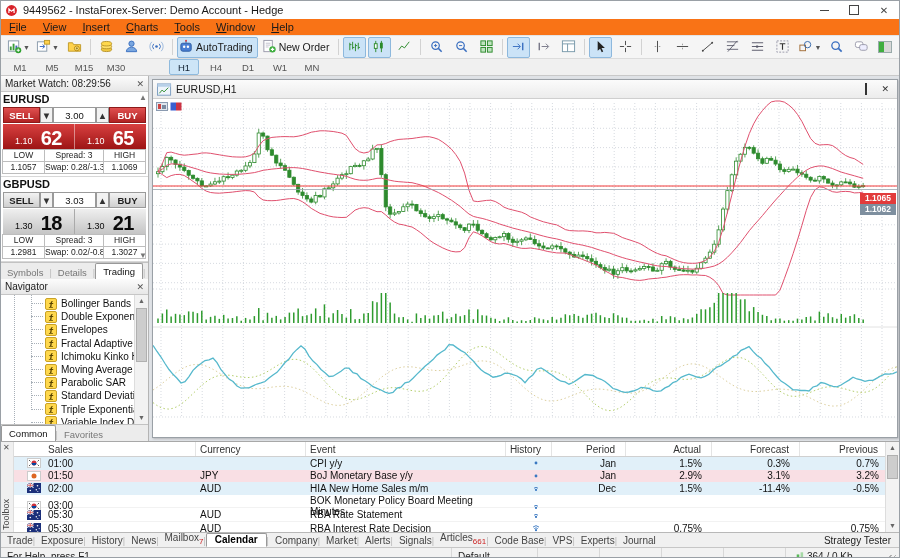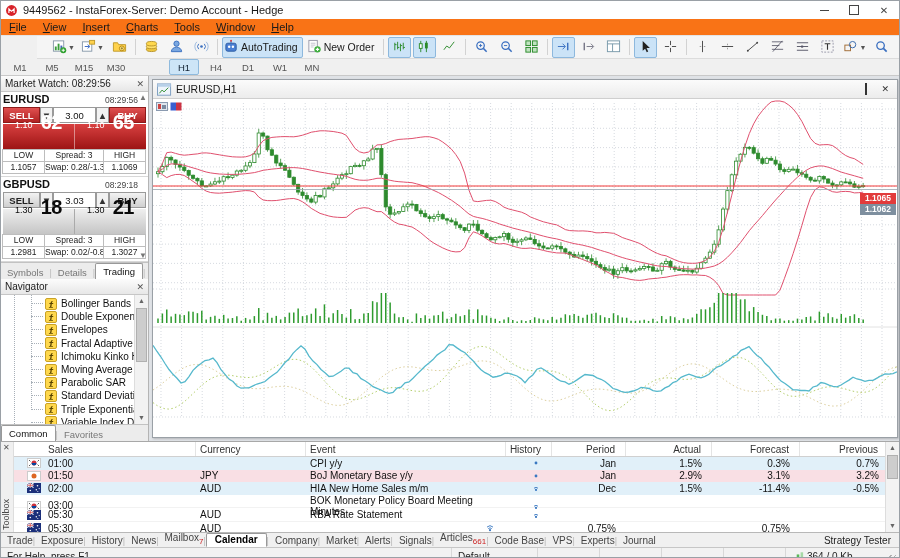--- a/index.html
+++ b/index.html
@@ -12,21 +12,21 @@
   .titlebar .ttl{font-size:11px;color:#1a1a1a;white-space:nowrap;}
   .wbtns{margin-left:auto;display:flex;height:100%;}
   .wbtn{width:30px;height:100%;display:flex;align-items:center;justify-content:center;color:#444;font-size:10px;}
   .wbtn .sq{width:8px;height:8px;border:1px solid #444;}
   .wbtn .mn{width:9px;border-top:1px solid #444;}
   
   .menubar{height:16px;background:#f97316;display:flex;align-items:center;border-bottom:1px solid #e4e4e4;}
   .menu-item{padding:0 8px;font-size:11px;color:#1a1a1a;}
   .menu-item::first-letter{text-decoration:underline;}
   
-  .toolbar{height:22px;background:#f5f5f5;border-bottom:1px solid #dcdcdc;display:flex;align-items:center;padding:0 12px;margin-left:36px;}
+  .toolbar{height:22px;background:#f5f5f5;border-bottom:1px solid #dcdcdc;display:flex;align-items:center;padding:0 3px;}
   .tbtn{height:19px;min-width:19px;display:flex;align-items:center;justify-content:center;border:1px solid transparent;border-radius:2px;margin:0 1px;padding:0 1px;}
   .tbtn.active{background:#cbe3f7;border-color:#8db8dd;}
   .tbtn svg{width:15px;height:15px;}
   .tbtn .tb-label{font-size:10.5px;margin:0 3px 0 2px;color:#1a1a1a;white-space:nowrap;}
   .dd{font-size:7px;color:#555;margin-left:1px;}
   .tsep{width:1px;height:16px;background:#d2d2d2;margin:0 3px;}
   .toolbar .spacer{flex:1;}
   .connbar{width:26px;height:10px;border:1px solid #9aa;background:#d8d8d8;margin:0 4px;position:relative;}
   .connbar .fill{position:absolute;left:0;top:0;bottom:0;width:38%;background:#3fae3f;}
   
@@ -36,32 +36,32 @@
   
   .workspace{display:flex;height:365px;}
   .left-col{width:148px;flex:none;border-right:1px solid #b4b4b4;background:#f6f6f6;display:flex;flex-direction:column;box-sizing:border-box;}
   .ptitle{height:15px;flex:none;background:linear-gradient(#fcfcfc,#e7e7e7);border-bottom:1px solid #c6c6c6;display:flex;align-items:center;padding:0 4px;font-size:10px;color:#222;}
   .ptitle .x{margin-left:auto;color:#555;font-size:9px;}
   
   .mw-content{height:170px;flex:none;background:#fff;overflow:hidden;position:relative;}
   .mw-scroll-up{position:absolute;top:1px;right:1px;font-size:8px;color:#777;}
   .mw-scroll-dn{position:absolute;bottom:2px;right:1px;font-size:8px;color:#777;}
   .sym{border-bottom:1px solid #d8d8d8;padding:1px 2px 2px 2px;}
-  .sym-head{display:flex;align-items:baseline;height:13px;}
+  .sym-head{display:flex;align-items:baseline;height:13px;flex-direction:column;}
   .sym-name{font-weight:bold;font-size:11px;color:#111;}
   .sym-time{margin-left:auto;font-size:8.5px;color:#444;padding-right:8px;}
   .sym-trade{display:flex;height:16px;margin:1px 0;}
   .sym-trade>div{border:1px solid #9a9a9a;box-sizing:border-box;display:flex;align-items:center;justify-content:center;font-size:9.5px;}
   .cell-sell,.cell-buy{width:37px;font-weight:bold;}
   .cell-spin{width:13px;font-size:7px;color:#333;background:#f2f2f2;}
   .cell-vol{flex:1;background:#fff;font-size:9.5px;color:#111;}
   .red .cell-sell,.red .cell-buy{background:linear-gradient(#e05050,#b02222);color:#fff;border-color:#8c1a1a;}
   .gray .cell-sell,.gray .cell-buy{background:linear-gradient(#f2f2f2,#cfcfcf);color:#222;}
   .sym-price{display:flex;height:25px;margin-bottom:1px;}
-  .half{flex:1;display:flex;align-items:flex-end;justify-content:center;gap:8px;padding-bottom:17px;}
+  .half{flex:1;display:flex;align-items:flex-end;justify-content:center;gap:8px;padding-bottom:1px;}
   .red .sym-price{background:linear-gradient(#d84040,#9d1414);color:#fff;}
   .gray .sym-price{background:linear-gradient(#efefef,#c5c5c5);color:#0a0a0a;}
   .half .sm{font-size:9px;line-height:14px;}
   .half .bg{font-size:20px;font-weight:bold;line-height:20px;letter-spacing:-0.5px;}
   .half+.half{border-left:1px solid rgba(255,255,255,0.45);}
   .gray .half+.half{border-left:1px solid #aaa;}
   .sym-stats{display:grid;grid-template-columns:42px 1fr 42px;font-size:8.5px;}
   .sym-stats>div{border:1px solid #bdbdbd;margin:-1px 0 0 -1px;text-align:center;height:11px;line-height:11px;background:#fff;color:#222;white-space:nowrap;overflow:hidden;}
   .tabs-strip{height:16px;flex:none;background:#ececec;border-top:1px solid #c2c2c2;display:flex;align-items:flex-end;overflow:hidden;white-space:nowrap;}
   .stab{font-size:9.5px;color:#777;padding:1px 6px;}
@@ -1281,20 +1281,21 @@
               <path d="M3.25 0v4.6M0 2.3h6.5" stroke="#c33" stroke-width="0.7"></path>
               <circle cx="10.5" cy="2.8" r="0.8" fill="#fff"></circle>
               <circle cx="9.3" cy="6.8" r="0.7" fill="#fff"></circle>
               <circle cx="12.2" cy="5.6" r="0.6" fill="#fff"></circle>
               <circle cx="10.8" cy="8.4" r="0.5" fill="#fff"></circle>
               <circle cx="3.3" cy="7.5" r="0.8" fill="#fff"></circle>
             </svg>
           </div>
           <div class="c-left">05:30</div>
           <div class="c-left">AUD</div>
+          <div class="c-left">RBA Interest Rate Decision</div>
           <div class="c-right prio">
             <svg xmlns="http://www.w3.org/2000/svg" width="12" height="12" viewBox="0 0 12 12">
               <circle cx="6" cy="8.6" r="1.3" fill="#3a78c2"></circle>
               <path d="M3.9 6.8a3 3 0 0 1 4.2 0" stroke="#3a78c2" fill="none" stroke-width="1.1"></path>
               <path d="M2.4 4.9a5.2 5.2 0 0 1 7.2 0" stroke="#3a78c2" fill="none" stroke-width="1.1"></path>
             </svg>
           </div>
           <div class="c-right"></div>
           <div class="c-right">0.75%</div>
           <div class="c-right"></div>

